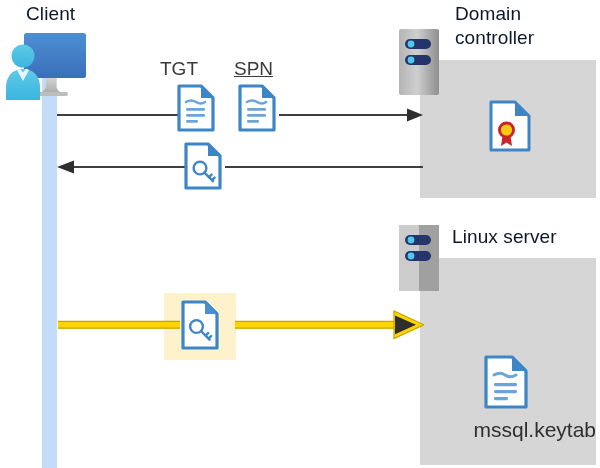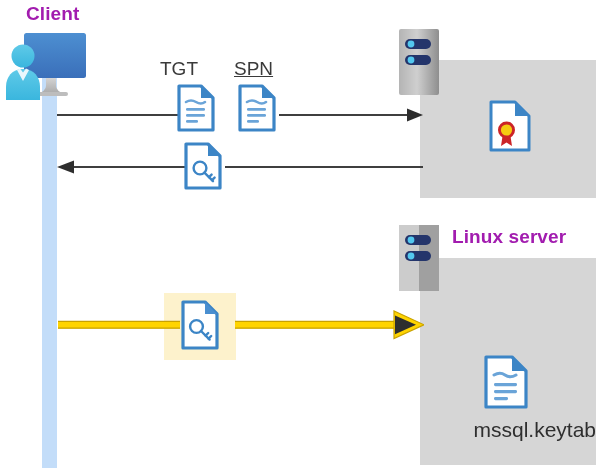--- a/index.html
+++ b/index.html
@@ -18,24 +18,24 @@
   #canvas {
     position: absolute;
     left: 0; top: 0;
     width: 600px;
     height: 468px;
   }
   .abs { position: absolute; }
 
   
   .title {
-    font-weight: bold;
+    font-weight: normal;
     font-size: 19px;
     line-height: 24px;
-    color: #a21caf;
+    color: #0f172a;
     letter-spacing: 0.1px;
   }
   #client-title { left: 26px; top: 2px; }
   #dc-title { left: 455px; top: 2px; width: 140px; }
   #linux-title { left: 452px; top: 225px; width: 150px; }
 
   
   #client-lifeline {
     left: 42px; top: 70px;
     width: 15px; height: 398px;
@@ -99,20 +99,22 @@
 
 <div id="canvas">
 
   <div class="abs" id="client-lifeline"></div>
 
   <div class="abs server-box" id="dc-box"></div>
   <div class="abs server-box" id="linux-box"></div>
 
   <div class="abs title" id="client-title">Client</div>
   <div class="abs title" id="dc-title">
+    <div>Domain</div>
+    <div>controller</div>
   </div>
   <div class="abs title" id="linux-title">Linux server</div>
 
   <div class="abs" id="client-icon">
     <svg width="86" height="72" viewBox="0 0 86 72" xmlns="http://www.w3.org/2000/svg">
       <defs>
         <linearGradient id="monGrad" x1="0" y1="0" x2="0" y2="1">
           <stop offset="0%" stop-color="#4d8fd1"></stop>
           <stop offset="100%" stop-color="#3a6fba"></stop>
         </linearGradient>

